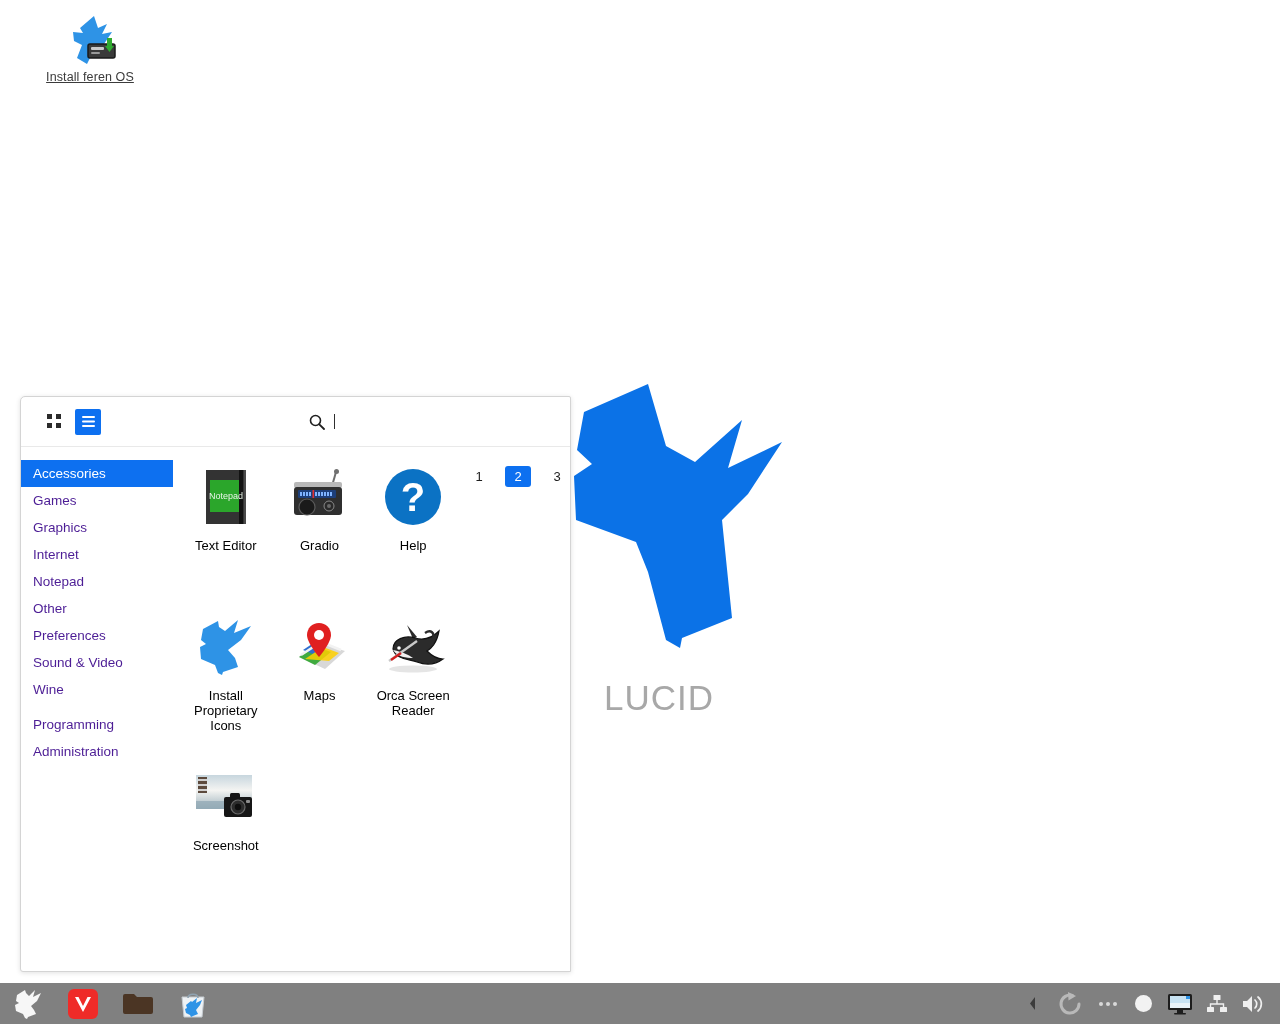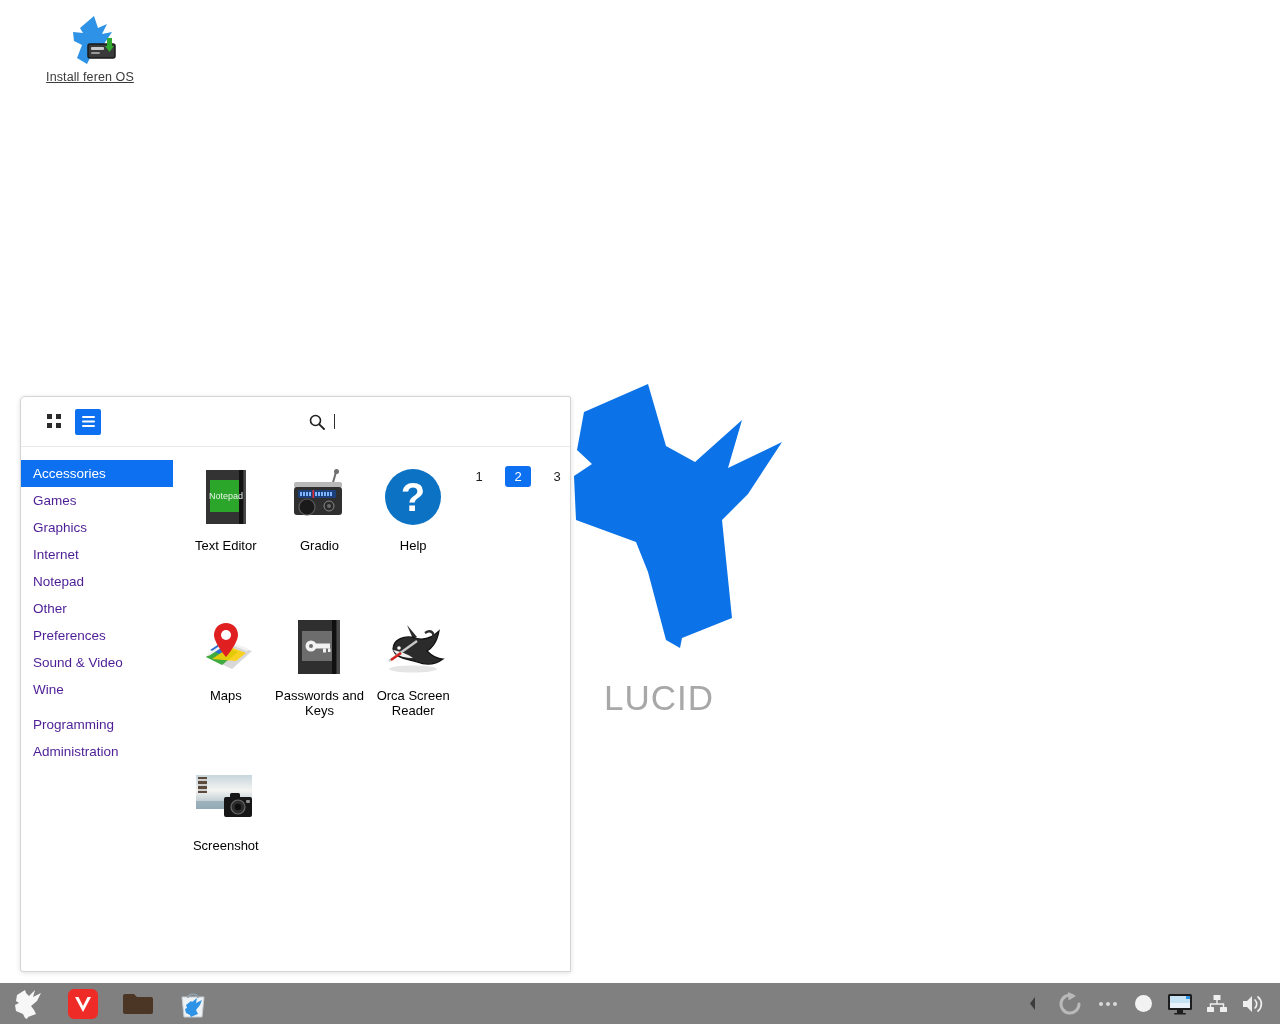--- a/index.html
+++ b/index.html
@@ -432,54 +432,44 @@
           <div class="app-cell">
             <div class="app-icon">
               <svg width="58" height="58" viewBox="0 0 58 58">
                 <circle cx="29" cy="29" r="28" fill="#0b72c4"></circle>
                 <text x="29" y="43" font-family="Liberation Sans, sans-serif" font-size="40" font-weight="bold" fill="#ffffff" text-anchor="middle">?</text>
               </svg>
             </div>
             <div class="app-label">Help</div>
           </div>
 
+          <div class="app-cell">
+            <div class="app-icon">
+              <svg width="56" height="58" viewBox="0 0 56 58">
+                <path d="M20 3 L5 11 L3 22 L8 26 L2 29 L3 41 L17 47 L20 55 L24 57 L25 54 L40 49 L37 40 L30 32 L43 22 L53 8 L36 15 L40 2 L27 13 L21 9 Z" fill="#2e93e6"></path>
+              </svg>
+            </div>
+            <div class="app-label">Install Proprietary Icons</div>
+          </div>
 
           <div class="app-cell">
             <div class="app-icon">
               <svg width="60" height="56" viewBox="0 0 60 56">
                 <path d="M10 38 L30 24 L56 32 L36 50 Z" fill="#d8d8d8"></path>
                 <path d="M10 38 L26 27 L42 33 L26 46 Z" fill="#3faa3f"></path>
                 <path d="M14 31 L26 23 L36 27 L24 35 Z" fill="#2f6fd0"></path>
                 <path d="M16 40 L34 28 L50 34 L40 42 Z" fill="#ffd000" opacity="0.85"></path>
                 <path d="M12 36 L32 23 L52 31" fill="none" stroke="#f2f2f2" stroke-width="2.5"></path>
                 <path d="M30 4 C23 4 18 9.5 18 16 C18 24 30 38 30 38 C30 38 42 24 42 16 C42 9.5 37 4 30 4 Z" fill="#e02020"></path>
                 <circle cx="30" cy="16" r="5" fill="#ffffff"></circle>
               </svg>
             </div>
             <div class="app-label">Maps</div>
           </div>
 
-          <div class="app-cell">
-            <div class="app-icon">
-              <svg width="52" height="58" viewBox="0 0 52 58">
-                <rect x="5" y="2" width="42" height="54" fill="#2f2f2f"></rect>
-                <rect x="9" y="13" width="32" height="30" fill="#6d6d6d"></rect>
-                <rect x="39" y="2" width="4" height="54" fill="#101010"></rect>
-                <rect x="44" y="2" width="3" height="54" fill="#4a4a4a"></rect>
-                <g fill="#f2f2f2">
-                  <circle cx="18" cy="28" r="5.5"></circle>
-                  <rect x="21" y="25.5" width="16" height="5"></rect>
-                  <rect x="30" y="30.5" width="3" height="4"></rect>
-                  <rect x="35" y="30.5" width="2.5" height="3.5"></rect>
-                </g>
-                <circle cx="18" cy="28" r="2" fill="#6d6d6d"></circle>
-              </svg>
-            </div>
-            <div class="app-label">Passwords and Keys</div>
-          </div>
 
           <div class="app-cell">
             <div class="app-icon">
               <svg width="64" height="56" viewBox="0 0 64 56">
                 <ellipse cx="32" cy="50" rx="24" ry="3.5" fill="#e5e5e5"></ellipse>
                 <path d="M26 6 L32 20 L36 18 Z" fill="#2a2a2a"></path>
                 <path d="M12 30 C12 20 24 16 34 19 C44 22 52 18 58 12 C56 24 50 30 46 32
                          C50 36 56 40 62 40 C54 46 44 46 36 43 C28 40 14 40 12 30 Z" fill="#2b2b2b" stroke="#111111" stroke-width="1.2"></path>
                 <path d="M12 31 C16 38 26 39 32 39 C28 36 22 33 12 31 Z" fill="#f0f0f0"></path>
                 <circle cx="18" cy="29" r="1.8" fill="#ffffff"></circle>

